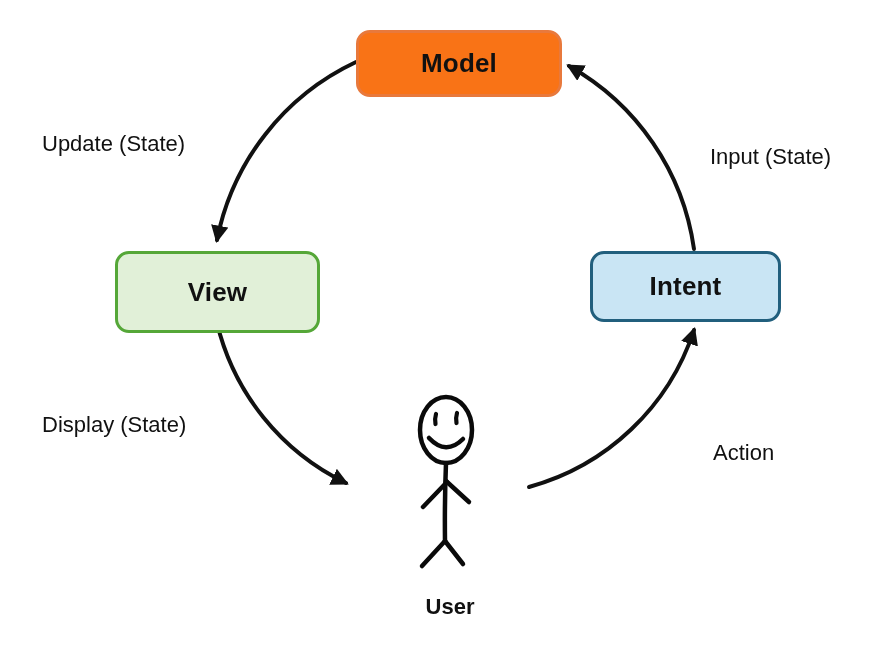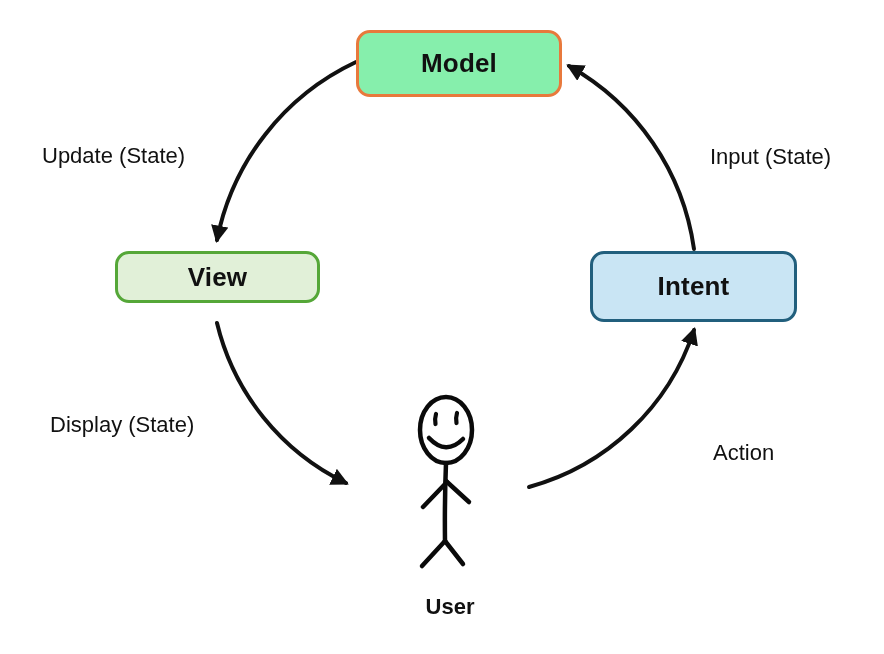--- a/index.html
+++ b/index.html
@@ -14,33 +14,33 @@
   .node {
     position: absolute;
     display: flex; align-items: center; justify-content: center;
     border-radius: 14px;
     border: 3.5px solid #000;
     box-sizing: border-box;
     font-weight: bold; font-size: 26px; color: #111;
     letter-spacing: 0.2px;
   }
   .node-model  { left: 356px; top: 30px;  width: 206px; height: 67px;
-                 background: #86efac; border-color: #E8793C; }
-  .node-view   { left: 115px; top: 251px; width: 205px; height: 52px;
+                 background: #f97316; border-color: #E8793C; }
+  .node-view   { left: 115px; top: 251px; width: 205px; height: 82px;
                  background: #E1F0D8; border-color: #55A738; }
-  .node-intent { left: 590px; top: 251px; width: 207px; height: 71px;
+  .node-intent { left: 590px; top: 251px; width: 191px; height: 71px;
                  background: #C9E5F4; border-color: #215F7D; }
 
   .edge-label {
     position: absolute;
     font-size: 22px; color: #111; white-space: nowrap;
   }
-  .lbl-update  { left: 42px;  top: 143px; }
+  .lbl-update  { left: 42px;  top: 131px; }
   .lbl-input   { left: 710px; top: 144px; }
-  .lbl-display { left: 42px;  top: 412px; margin-left: 8px; }
+  .lbl-display { left: 42px;  top: 412px; }
   .lbl-action  { left: 713px; top: 412px; margin-top: 28px; }
 
   .user-label {
     position: absolute; left: 450px; top: 594px;
     transform: translateX(-50%);
     font-size: 22px; font-weight: bold; color: #111;
   }
   .watermark {
     position: absolute; right: 39px; top: 596px;
     font-size: 14px; color: #8a8a8a; white-space: nowrap;

